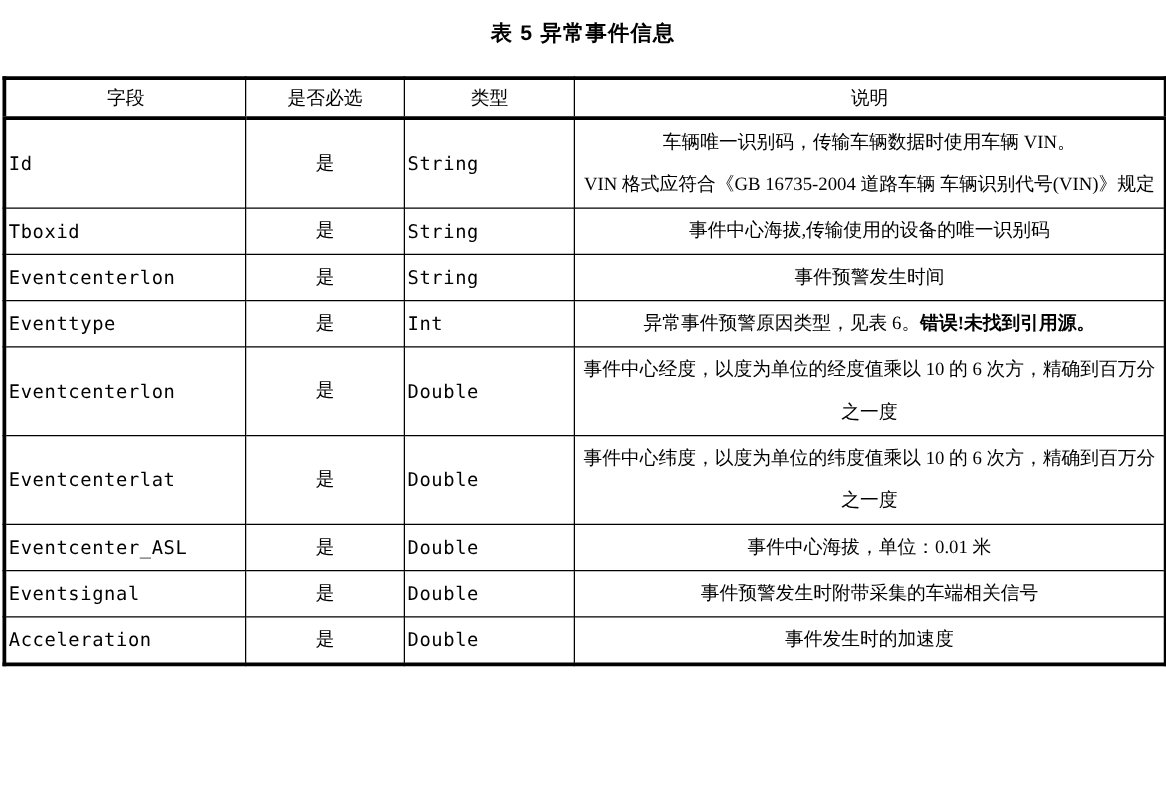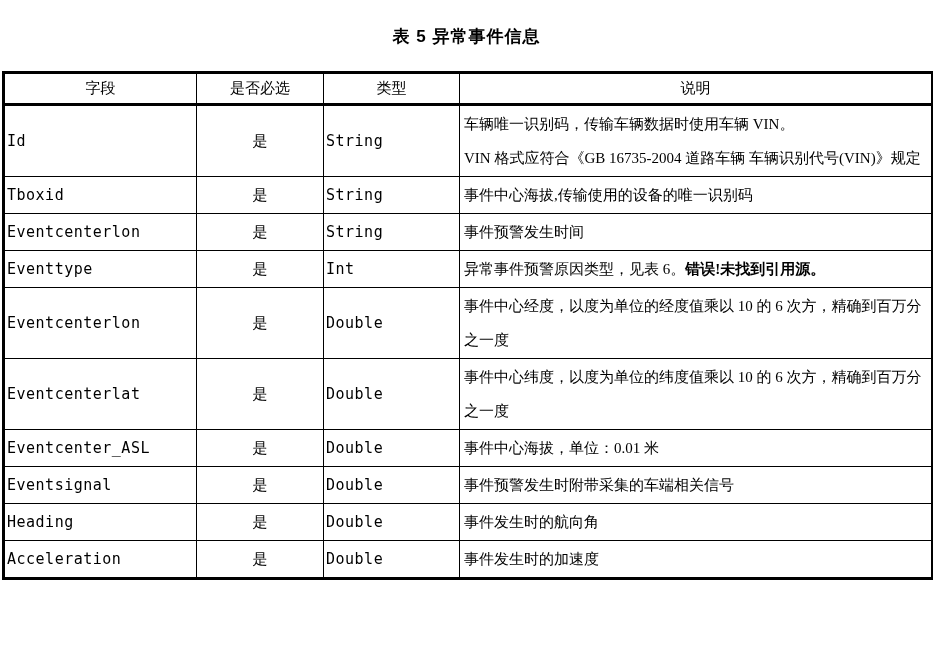--- a/index.html
+++ b/index.html
@@ -15,21 +15,21 @@
     box-sizing: border-box;
     font-family: "Liberation Serif", "DejaVu Serif", serif;
     color: #000000;
     overflow: hidden;
   }
   .doc-title {
     text-align: center;
     font-weight: bold;
     font-size: 17px;
     font-family: "Liberation Sans", "DejaVu Sans", sans-serif;
-    padding-top: 25px;
+    padding-top: 15px;
     letter-spacing: 1px;
     height: 30px;
   }
   table.fields {
     border-collapse: collapse;
     table-layout: fixed;
     width: 929px;
     margin: 16px auto 0 2px;
     border: 3px solid #000000;
   }
@@ -51,21 +51,21 @@
     text-align: left;
     font-family: "DejaVu Sans Mono", "Liberation Mono", monospace;
     font-size: 14px;
     letter-spacing: 0.5px;
   }
   td.c-req {
     text-align: center;
     font-family: "Liberation Serif", "DejaVu Serif", serif;
   }
   td.c-desc {
-    text-align: left;
+    text-align: center;
     padding: 1px 4px;
     line-height: 34px;
     white-space: pre-line;
     font-family: "Liberation Serif", "DejaVu Serif", serif;
   }
   td { line-height: 34px; padding: 1px 2px; }
   .col0 { width: 193px; }
   .col1 { width: 127px; }
   .col2 { width: 136px; }
   .col3 { width: 473px; }
@@ -130,26 +130,20 @@
           <td class="c-field c-type col2">Double</td>
           <td class="c-desc col3"><span class="seg-normal">事件中心海拔，单位：0.01 米</span></td>
         </tr>
         <tr>
           <td class="c-field col0">Eventsignal</td>
           <td class="c-req col1">是</td>
           <td class="c-field c-type col2">Double</td>
           <td class="c-desc col3"><span class="seg-normal">事件预警发生时附带采集的车端相关信号</span></td>
         </tr>
         <tr>
-          <td class="c-field col0">Heading</td>
-          <td class="c-req col1">是</td>
-          <td class="c-field c-type col2">Double</td>
-          <td class="c-desc col3"><span class="seg-normal">事件发生时的航向角</span></td>
-        </tr>
-        <tr>
           <td class="c-field col0">Acceleration</td>
           <td class="c-req col1">是</td>
           <td class="c-field c-type col2">Double</td>
           <td class="c-desc col3"><span class="seg-normal">事件发生时的加速度</span></td>
         </tr>
       </tbody>
   </table>
 </div>
 
 </body></html>

